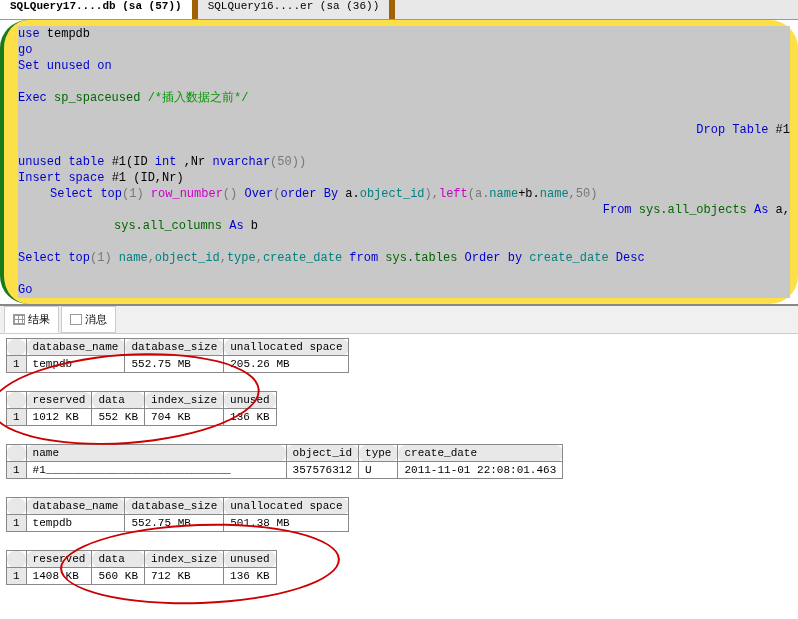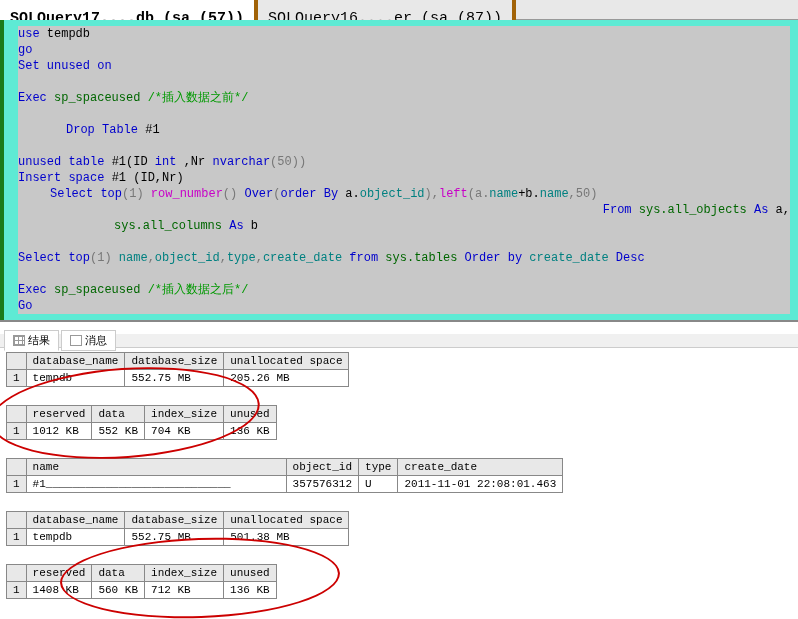--- a/index.html
+++ b/index.html
@@ -1,71 +1,70 @@
 <!DOCTYPE html>
 <html><head>
 <meta charset="utf-8">
 <style>
 * { box-sizing: border-box; margin: 0; padding: 0; }
 body { font-family: Consolas, 'Courier New', monospace; font-size: 12px; background: #fff; width: 798px; height: 619px; overflow: hidden; position: relative; }
 .tabs { display: flex; background: #e8e8e8; height: 20px; border-bottom: 1px solid #999; }
-.tab { padding: 10px 10px; font-size: 15px; border-right: 4px solid #a16207; background: #e8e8e8; cursor: pointer; white-space: nowrap; }
+.tab { padding: 0 10px; font-size: 11px; border-right: 6px solid #a16207; background: #e8e8e8; cursor: pointer; white-space: nowrap; }
 .tab.active { background: #fff; font-weight: bold; }
-.editor { background: #5eead4; padding: 6px 8px 6px 14px; font-size: 12px; line-height: 16px; border-left: 4px solid #1a7a1a; position: relative; }
+.editor { background: #fde047; padding: 6px 8px 6px 14px; font-size: 12px; line-height: 16px; border-left: 4px solid #1a7a1a; position: relative; border-radius: 28px; }
 .editor-inner { background: #c8c8c8; }
 .kw-blue { color: #0000cc; }
 .kw-grey { color: #777; }
 .kw-magenta { color: #c800c8; }
 .kw-red { color: #cc0000; }
 .kw-green { color: #009900; }
 .kw-teal { color: #008080; }
 .kw-darkgreen { color: #006600; }
 .kw-black { color: #000; }
 .results-wrap { background: #fff; border-top: 2px solid #888; }
-.results-tabs { display: flex; height: 14px; align-items: center; padding-left: 4px; gap: 2px; background: #f0f0f0; border-bottom: 1px solid #ccc; margin-top: 12px; }
+.results-tabs { display: flex; height: 28px; padding-left: 4px; gap: 2px; background: #f0f0f0; border-bottom: 1px solid #ccc; }
 .rtab { display: flex; align-items: center; gap: 3px; padding: 2px 8px; font-size: 11px; border: 1px solid #ccc; background: #fff; cursor: pointer; font-family: 'Microsoft YaHei', SimSun, sans-serif; }
 .rtab.active { border-bottom: 1px solid #fff; }
 .rtab .ic { width: 12px; height: 11px; display: inline-block; }
 .ic-grid { background: linear-gradient(#999 1px, transparent 1px) 0 0/4px 4px, linear-gradient(90deg,#999 1px, transparent 1px) 0 0/4px 4px, #fff; border: 1px solid #999; }
 .ic-msg { background: #fff; border: 1px solid #999; }
 .grids { padding: 4px 6px; }
 .grid { margin-bottom: 18px; border-collapse: collapse; font-size: 11px; }
 .grid th, .grid td { border: 1px solid #888; padding: 2px 6px; text-align: left; white-space: nowrap; font-weight: normal; }
-.grid th { background: #e8e8e8; }
+.grid th { background: #e8e8e8; border-radius: 8px; }
 .grid .rownum { background: #e8e8e8; width: 16px; text-align: center; }
 .grid .hdr-blank { background: #e8e8e8; width: 16px; }
 .ellipse { position: absolute; border: 2px solid #c00; border-radius: 50%; pointer-events: none; }
 </style>
 </head>
 <body>
 
 <div class="tabs">
   <div class="tab active">SQLQuery17....db (sa (57))</div>
-  <div class="tab">SQLQuery16....er (sa (87))</div>
+  <div class="tab">SQLQuery16....er (sa (36))</div>
 </div>
 
 <div class="editor">
 <div class="editor-inner">
 <div><span class="kw-blue">use</span><span class="kw-black"> tempdb</span></div>
 <div><span class="kw-blue">go</span></div>
 <div><span class="kw-blue">Set</span><span class="kw-blue"> unused</span><span> </span><span class="kw-blue">on</span></div>
 <div>&nbsp;</div>
 <div><span class="kw-blue">Exec</span><span class="kw-darkgreen"> sp_spaceused </span><span class="kw-green">/*插入数据之前*/</span></div>
 <div>&nbsp;</div>
-<div style="padding-left:48px;"><span class="kw-blue">Drop</span><span class="kw-blue"> Table</span><span class="kw-black"> #1</span></div>
+<div style="padding-left:48px;text-align:right;"><span class="kw-blue">Drop</span><span class="kw-blue"> Table</span><span class="kw-black"> #1</span></div>
 <div>&nbsp;</div>
 <div><span class="kw-blue">unused</span><span class="kw-blue"> table</span><span class="kw-black"> #1(ID </span><span class="kw-blue">int</span><span class="kw-black"> ,Nr </span><span class="kw-blue">nvarchar</span><span class="kw-grey">(50))</span></div>
 <div><span class="kw-blue">Insert</span><span class="kw-blue"> space</span><span class="kw-black"> #1  (ID,Nr)</span></div>
 <div style="padding-left:32px;"><span class="kw-blue">Select</span><span class="kw-blue"> top</span><span class="kw-grey">(1) </span><span class="kw-magenta">row_number</span><span class="kw-grey">() </span><span class="kw-blue">Over</span><span class="kw-grey">(</span><span class="kw-blue">order</span><span class="kw-blue"> By</span><span class="kw-black"> a.</span><span class="kw-teal">object_id</span><span class="kw-grey">),</span><span class="kw-magenta">left</span><span class="kw-grey">(a.</span><span class="kw-teal">name</span><span class="kw-black">+b.</span><span class="kw-teal">name</span><span class="kw-grey">,50)</span></div>
 <div style="padding-left:64px;text-align:right;"><span class="kw-blue">From</span><span class="kw-darkgreen"> sys.all_objects </span><span class="kw-blue">As</span><span class="kw-black"> a,</span></div>
 <div style="padding-left:96px;"><span class="kw-darkgreen">sys.all_columns </span><span class="kw-blue">As</span><span class="kw-black"> b</span></div>
 <div>&nbsp;</div>
 <div><span class="kw-blue">Select</span><span class="kw-blue"> top</span><span class="kw-grey">(1) </span><span class="kw-teal">name</span><span class="kw-grey">,</span><span class="kw-teal">object_id</span><span class="kw-grey">,</span><span class="kw-teal">type</span><span class="kw-grey">,</span><span class="kw-teal">create_date</span><span class="kw-blue"> from</span><span class="kw-darkgreen"> sys.tables </span><span class="kw-blue">Order</span><span class="kw-blue"> by</span><span class="kw-teal"> create_date </span><span class="kw-blue">Desc</span></div>
 <div>&nbsp;</div>
-<div><span class="kw-blue">Exec</span><span class="kw-darkgreen"> sp_spaceused </span><span class="kw-green">/*插入数据之后*/</span></div>
 <div><span class="kw-blue">Go</span></div>
 </div>
 </div>
 
 <div class="results-wrap">
 <div class="results-tabs">
   <div class="rtab active">
         <span class="ic ic-grid"></span>
         <span>结果</span>
       </div>

